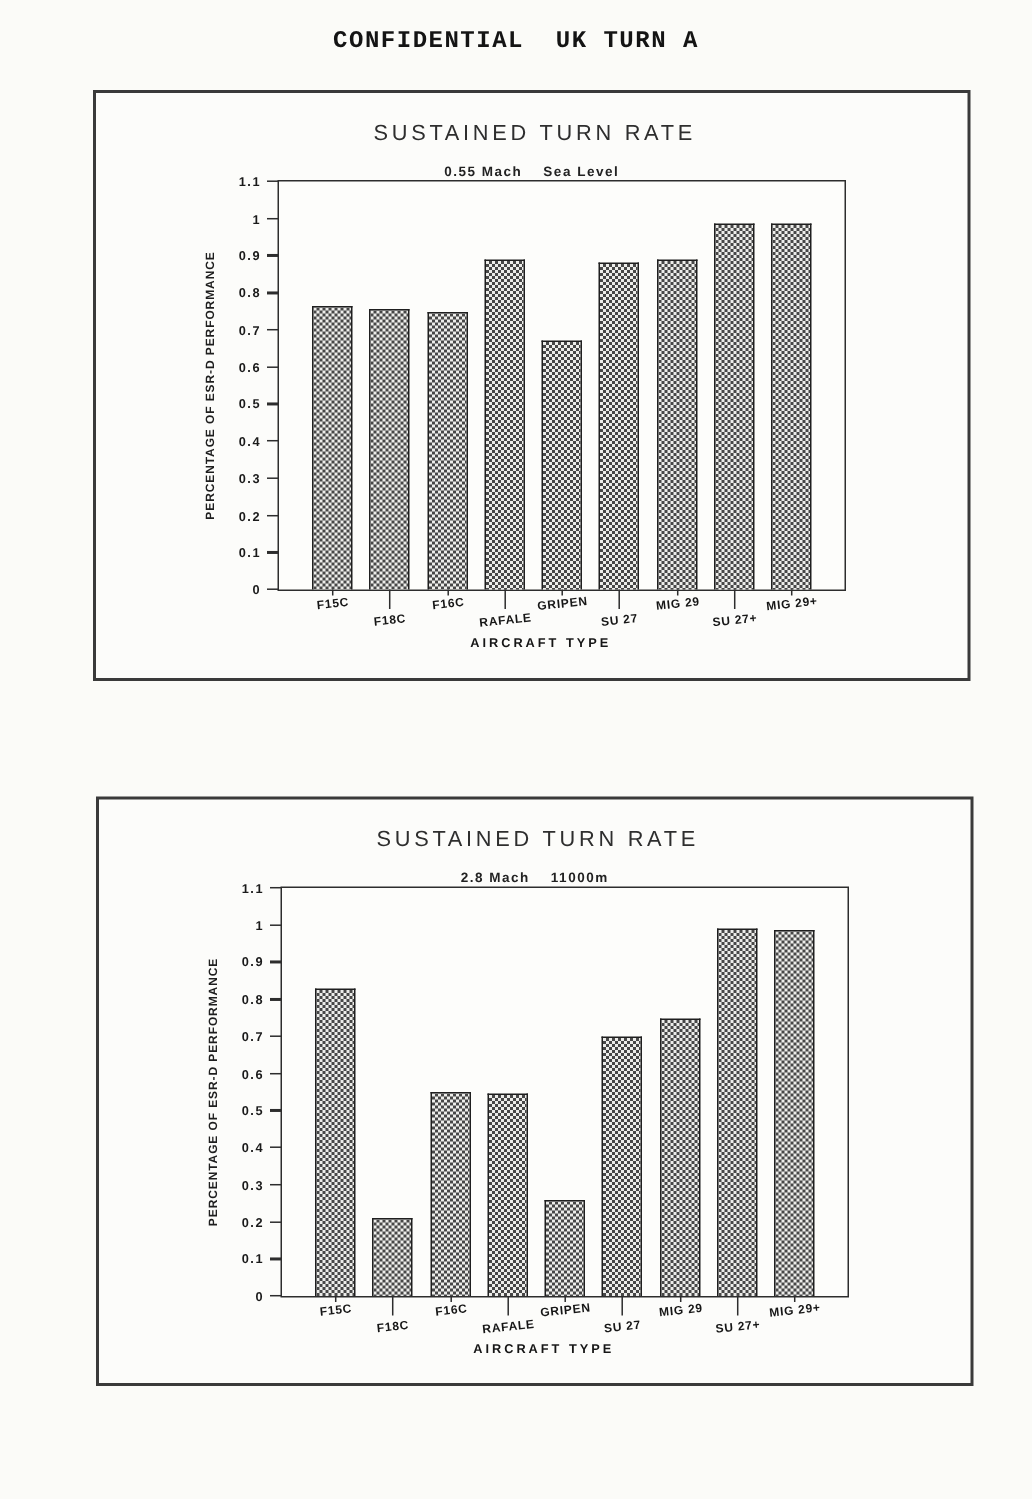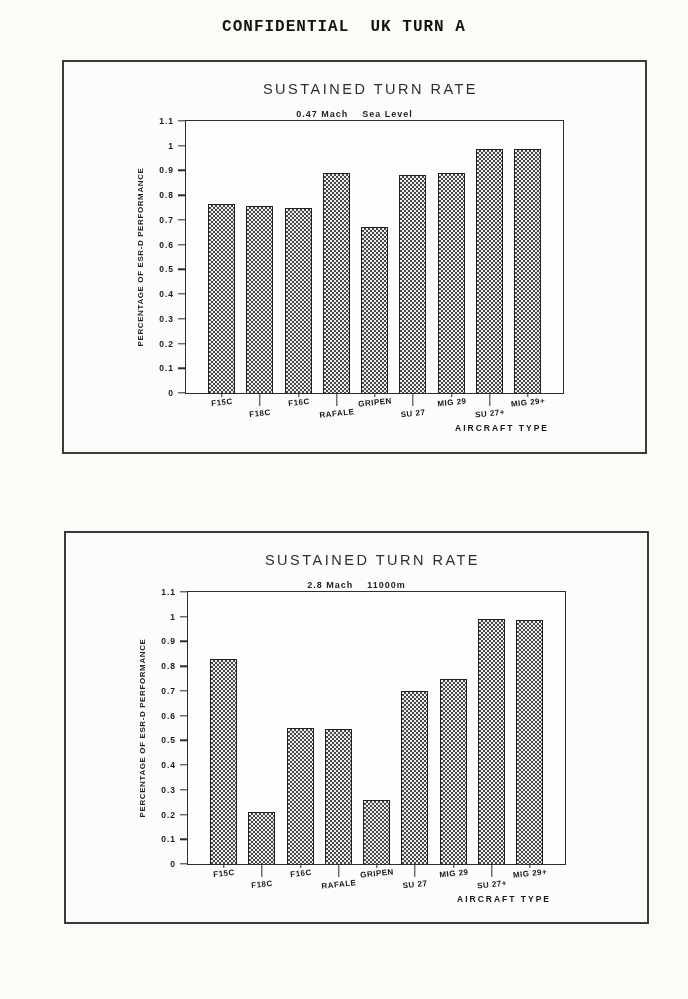--- a/index.html
+++ b/index.html
@@ -23,21 +23,21 @@
 
   .figure-box{
     position:absolute;
     border:2px solid #3a3a3a;
     background:#fcfcfa;
   }
   .fig1{left:62px;top:60px;width:581px;height:390px;}
   .fig2{left:64px;top:531px;width:581px;height:389px;}
 
   .chart-title{
-    position:absolute;top:19px;left:16px;width:100%;
+    position:absolute;top:19px;left:2px;width:100%;
     text-align:center;
     font-size:14.5px;letter-spacing:2.5px;
     color:#2e2e2e;
   }
   .chart-subtitle{
     position:absolute;top:47px;left:0;width:100%;
     text-align:center;
     font-size:9px;font-weight:bold;letter-spacing:1px;
     white-space:pre;color:#222;
   }
@@ -83,21 +83,21 @@
     position:absolute;top:0;width:1.4px;background:#2d2d2d;
     transform:translateX(-50%);
   }
   .xlabel{
     position:absolute;
     transform:translateX(-50%) rotate(-6deg);
     font-size:8px;font-weight:bold;letter-spacing:0.5px;
     white-space:nowrap;color:#161616;
   }
   .x-title{
-    position:absolute;top:30px;left:-14px;width:100%;text-align:right;
+    position:absolute;top:30px;left:-14px;width:100%;text-align:center;
     font-size:8.5px;font-weight:bold;letter-spacing:2px;color:#161616;
   }
 
   .caption{
     position:absolute;
     font-family:"Liberation Mono", monospace;
     font-weight:bold;font-size:16px;color:#101010;
     white-space:pre;
   }
   .cap1{left:62px;top:455px;}
@@ -106,21 +106,21 @@
 </style>
 </head>
 <body>
 
 <div class="page">
 
   <div class="header">CONFIDENTIAL  UK TURN A</div>
 
   <div class="figure-box fig1">
     <div class="chart-title">SUSTAINED TURN RATE</div>
-    <div class="chart-subtitle">0.47 Mach    Sea Level</div>
+    <div class="chart-subtitle">0.55 Mach    Sea Level</div>
     <div class="y-title">PERCENTAGE OF ESR-D PERFORMANCE</div>
     <div class="plot">
       <div class="yticks">
           <div class="ytick-line" style="top: 100%;"></div>
           <div class="ytick-label" style="top: 100%;">0</div>
           <div class="ytick-line" style="top: 90.9091%;"></div>
           <div class="ytick-label" style="top: 90.9091%;">0.1</div>
           <div class="ytick-line" style="top: 81.8182%;"></div>
           <div class="ytick-label" style="top: 81.8182%;">0.2</div>
           <div class="ytick-line" style="top: 72.7273%;"></div>

